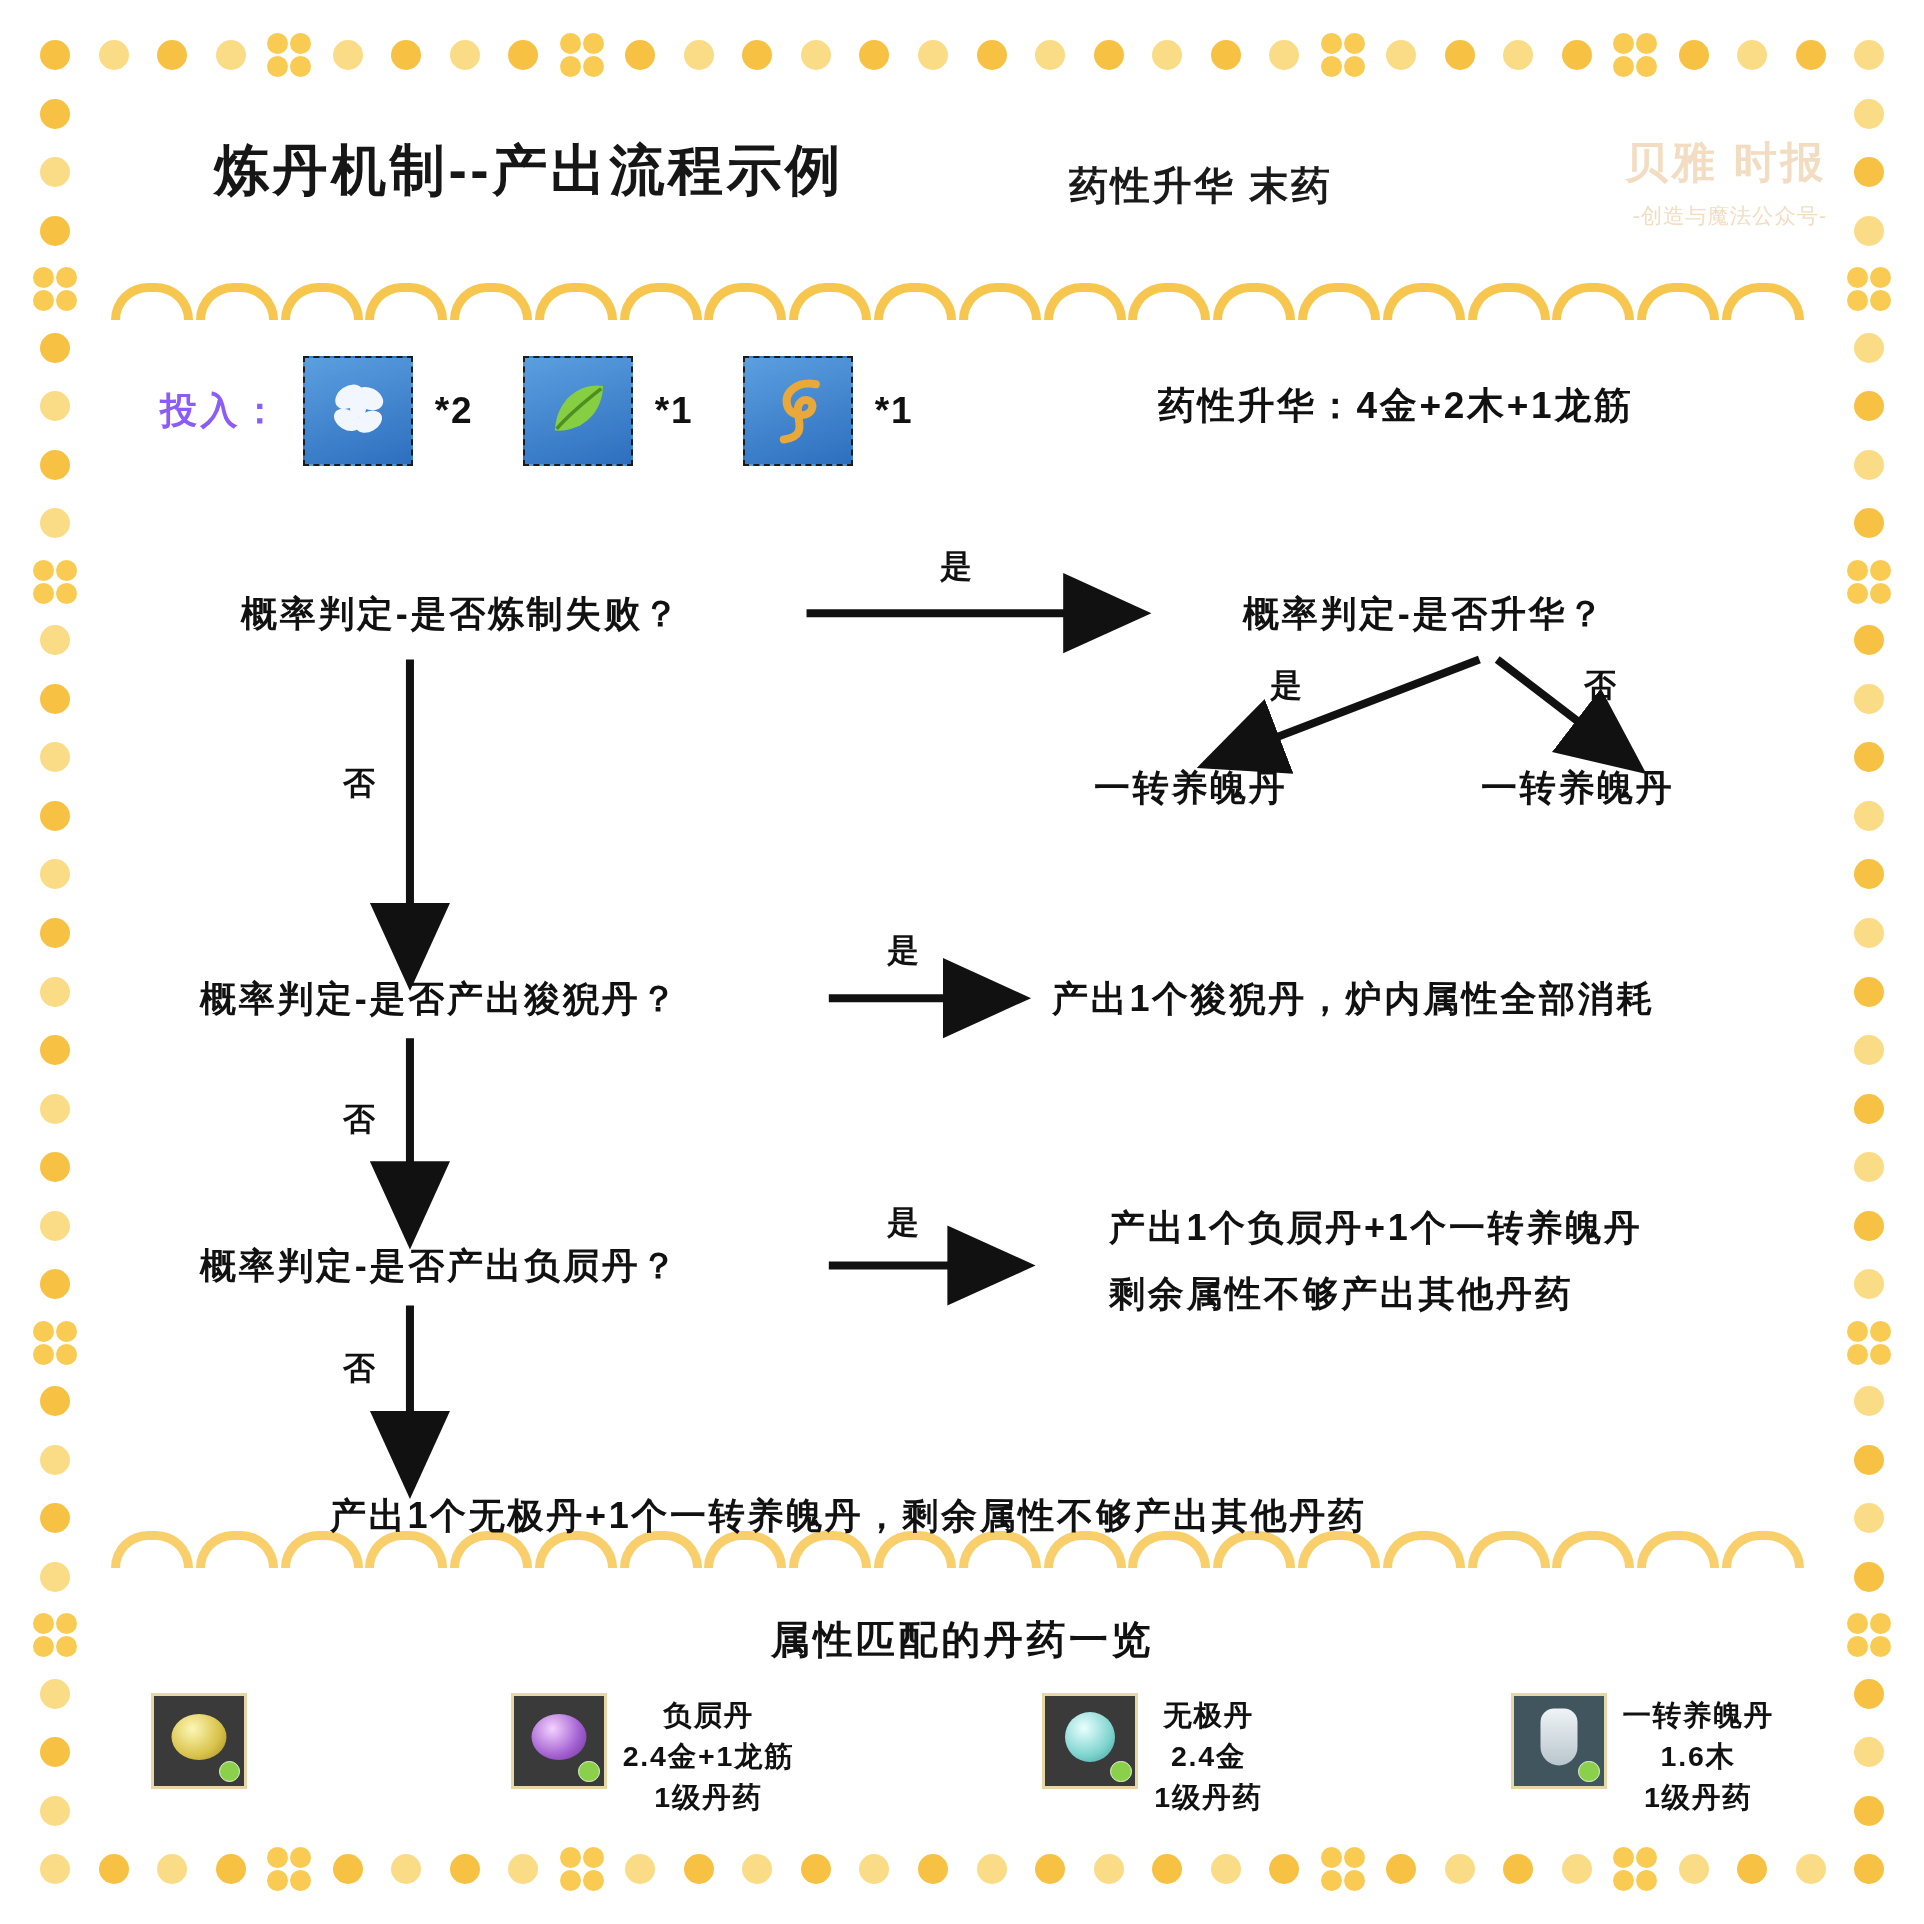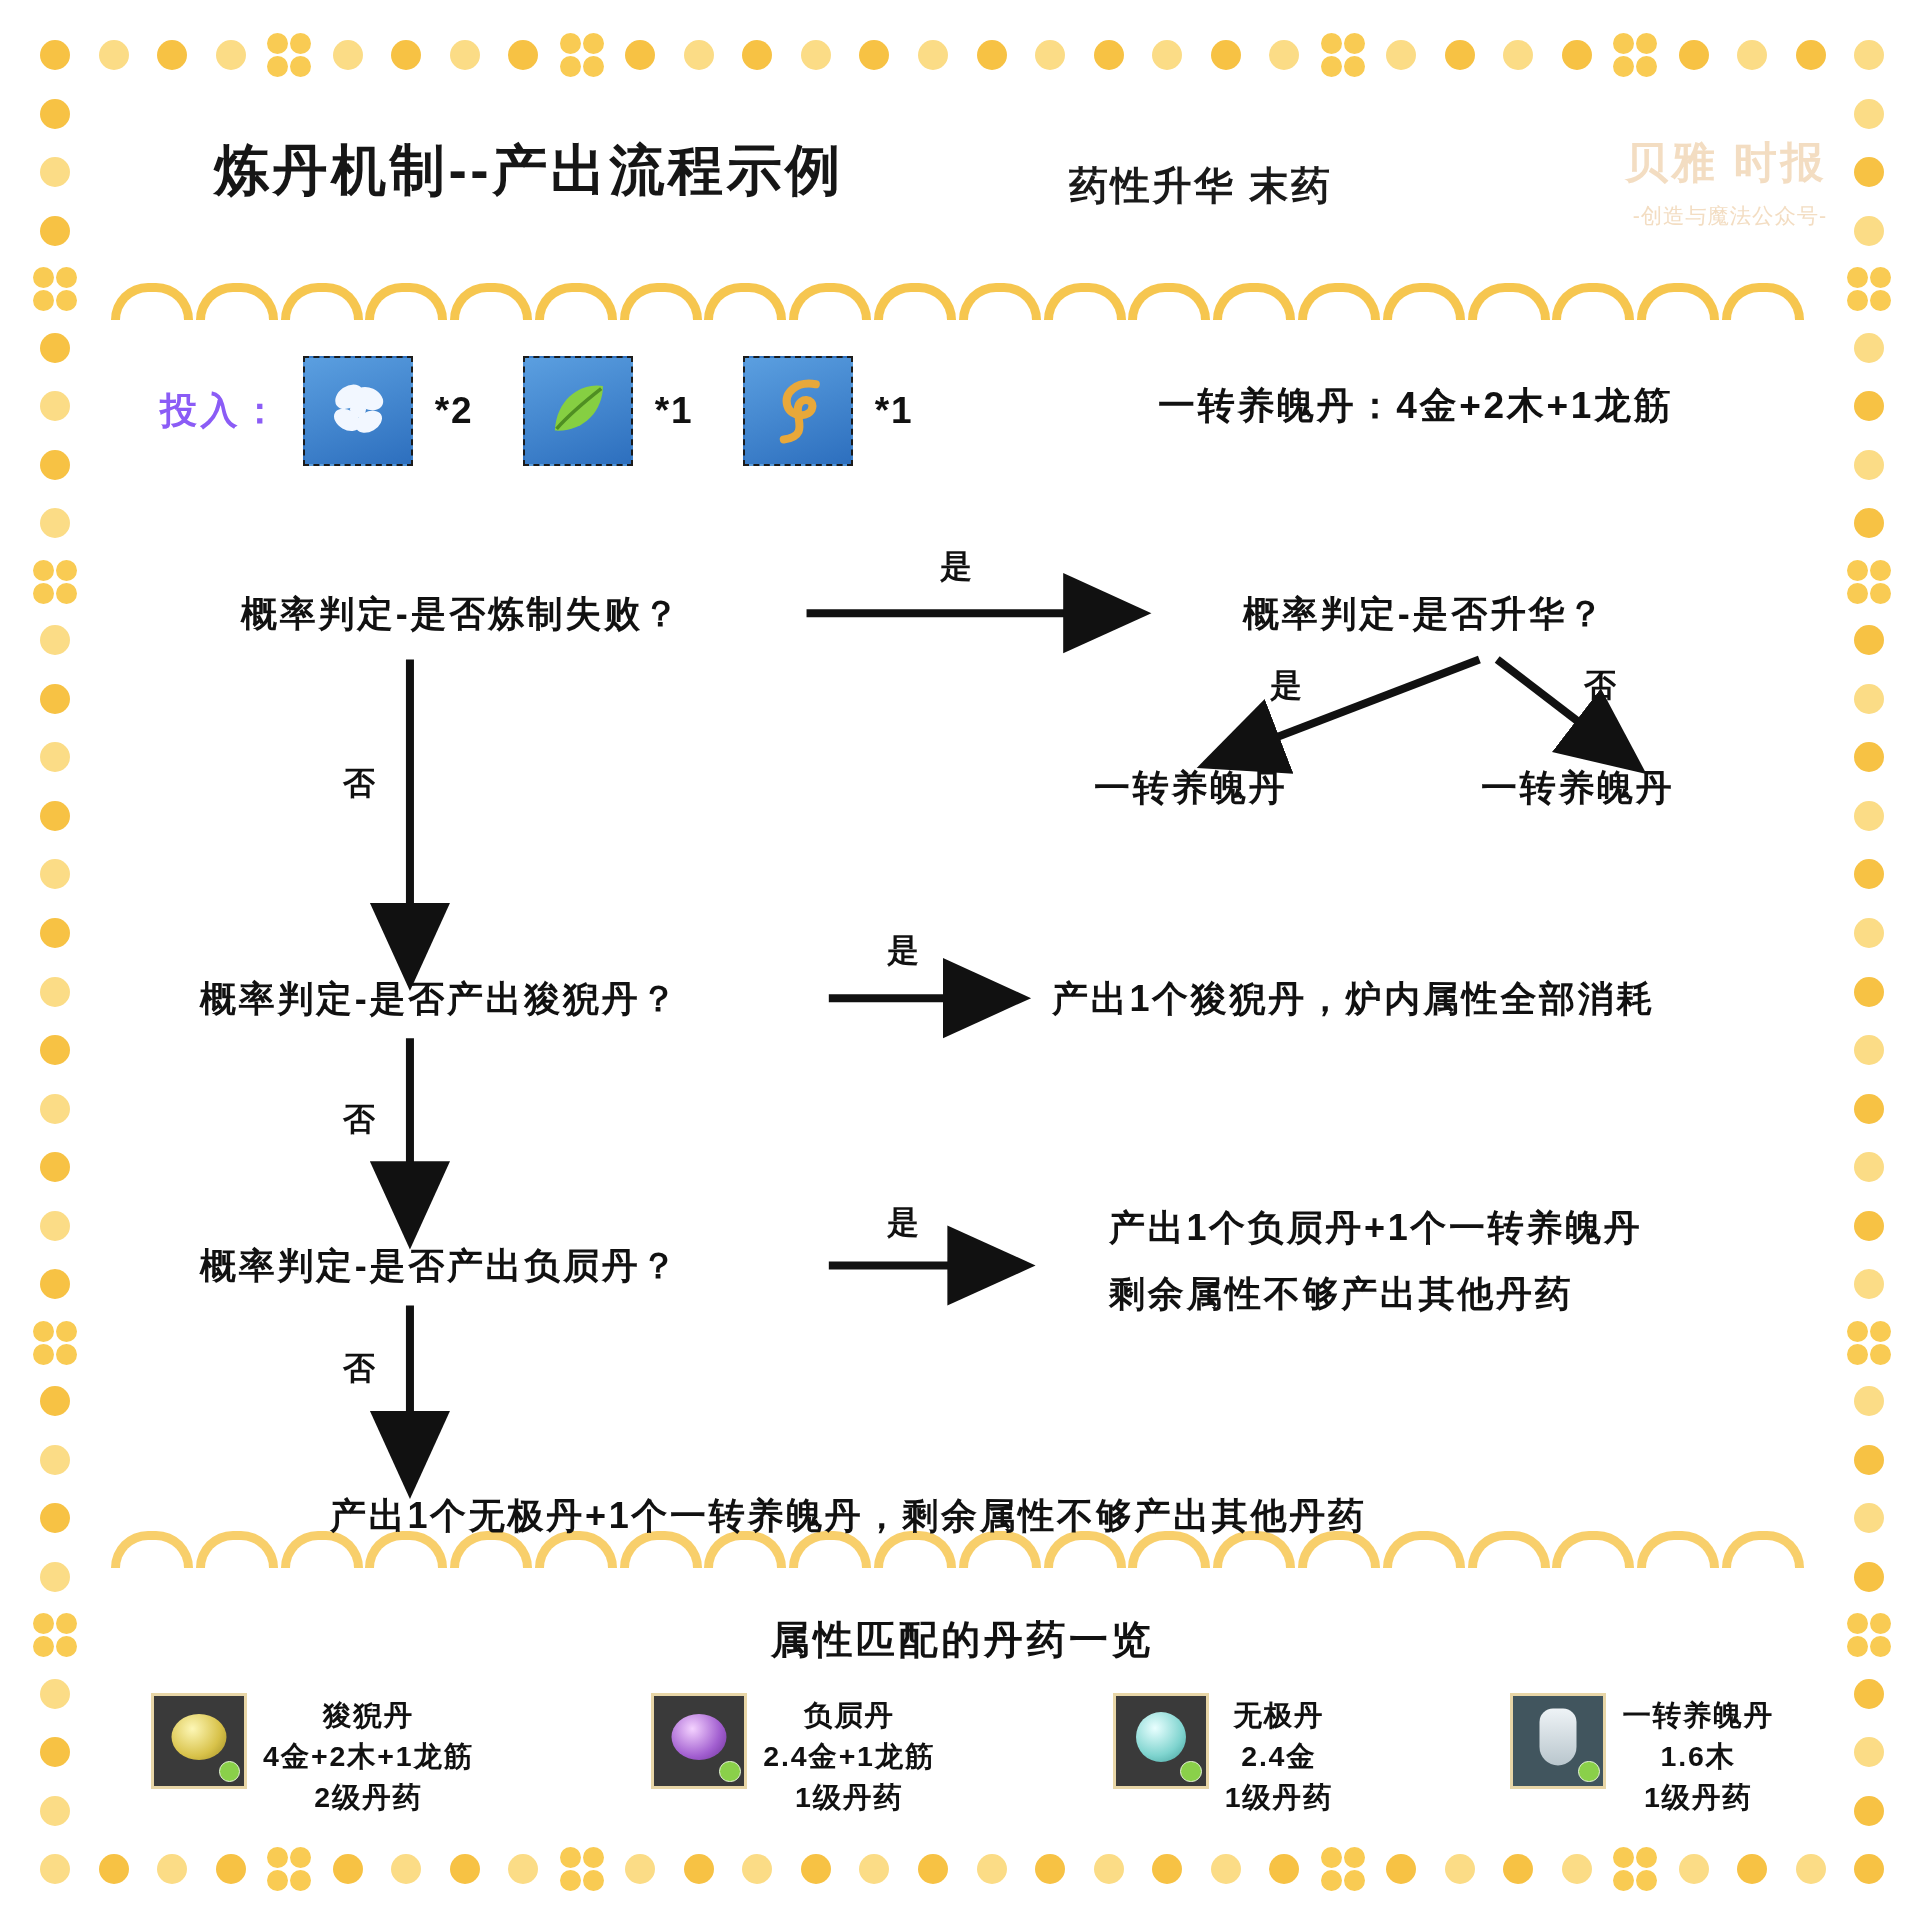--- a/index.html
+++ b/index.html
@@ -542,21 +542,21 @@
   <div class="mat">
     <div class="inner">
       <svg width="82" height="82" viewBox="0 0 92 92">
         <path d="M66 16 C44 12 30 26 34 40 C38 54 60 54 62 42 C64 32 48 30 46 42 C44 56 58 74 30 78" stroke="#e8a83a" stroke-width="9" fill="none" stroke-linecap="round"></path>
       </svg>
     </div>
   </div>
   <div class="count">*1</div>
 </div>
 
-<div class="furnace">一转养魄丹：4金+2木+1龙筋</div>
+<div class="furnace">药性升华：4金+2木+1龙筋</div>
 
 <svg class="arrows" width="1925" height="1925" viewBox="0 0 2160 2160">
   <defs>
     <marker id="ah" markerWidth="12" markerHeight="12" refX="8" refY="5" orient="auto">
       <path d="M0,0 L11,5 L0,10 z" fill="#111"></path>
     </marker>
   </defs>
 
   <line x1="905" y1="688" x2="1265" y2="688" stroke="#111" stroke-width="9" marker-end="url(#ah)"></line>
 
@@ -597,25 +597,20 @@
 
 <div class="list-title">属性匹配的丹药一览</div>
 
 <div class="pill-row">
 
   <div class="pill">
     <div class="pill-icon">
       <div class="gem" style="background:radial-gradient(circle at 38% 32%, #fdf7b6, #d8c24a 60%, #9d8a22);"></div>
       <div class="corner"></div>
     </div>
-    <div class="pill-text">
-      <div>狻猊丹</div>
-      <div>4金+2木+1龙筋</div>
-      <div>2级丹药</div>
-    </div>
   </div>
 
   <div class="pill">
     <div class="pill-icon">
       <div class="gem" style="background:radial-gradient(circle at 38% 32%, #f4d2ff, #a25fd0 60%, #6a2f96);"></div>
       <div class="corner"></div>
     </div>
     <div class="pill-text">
       <div>负屃丹</div>
       <div>2.4金+1龙筋</div>

